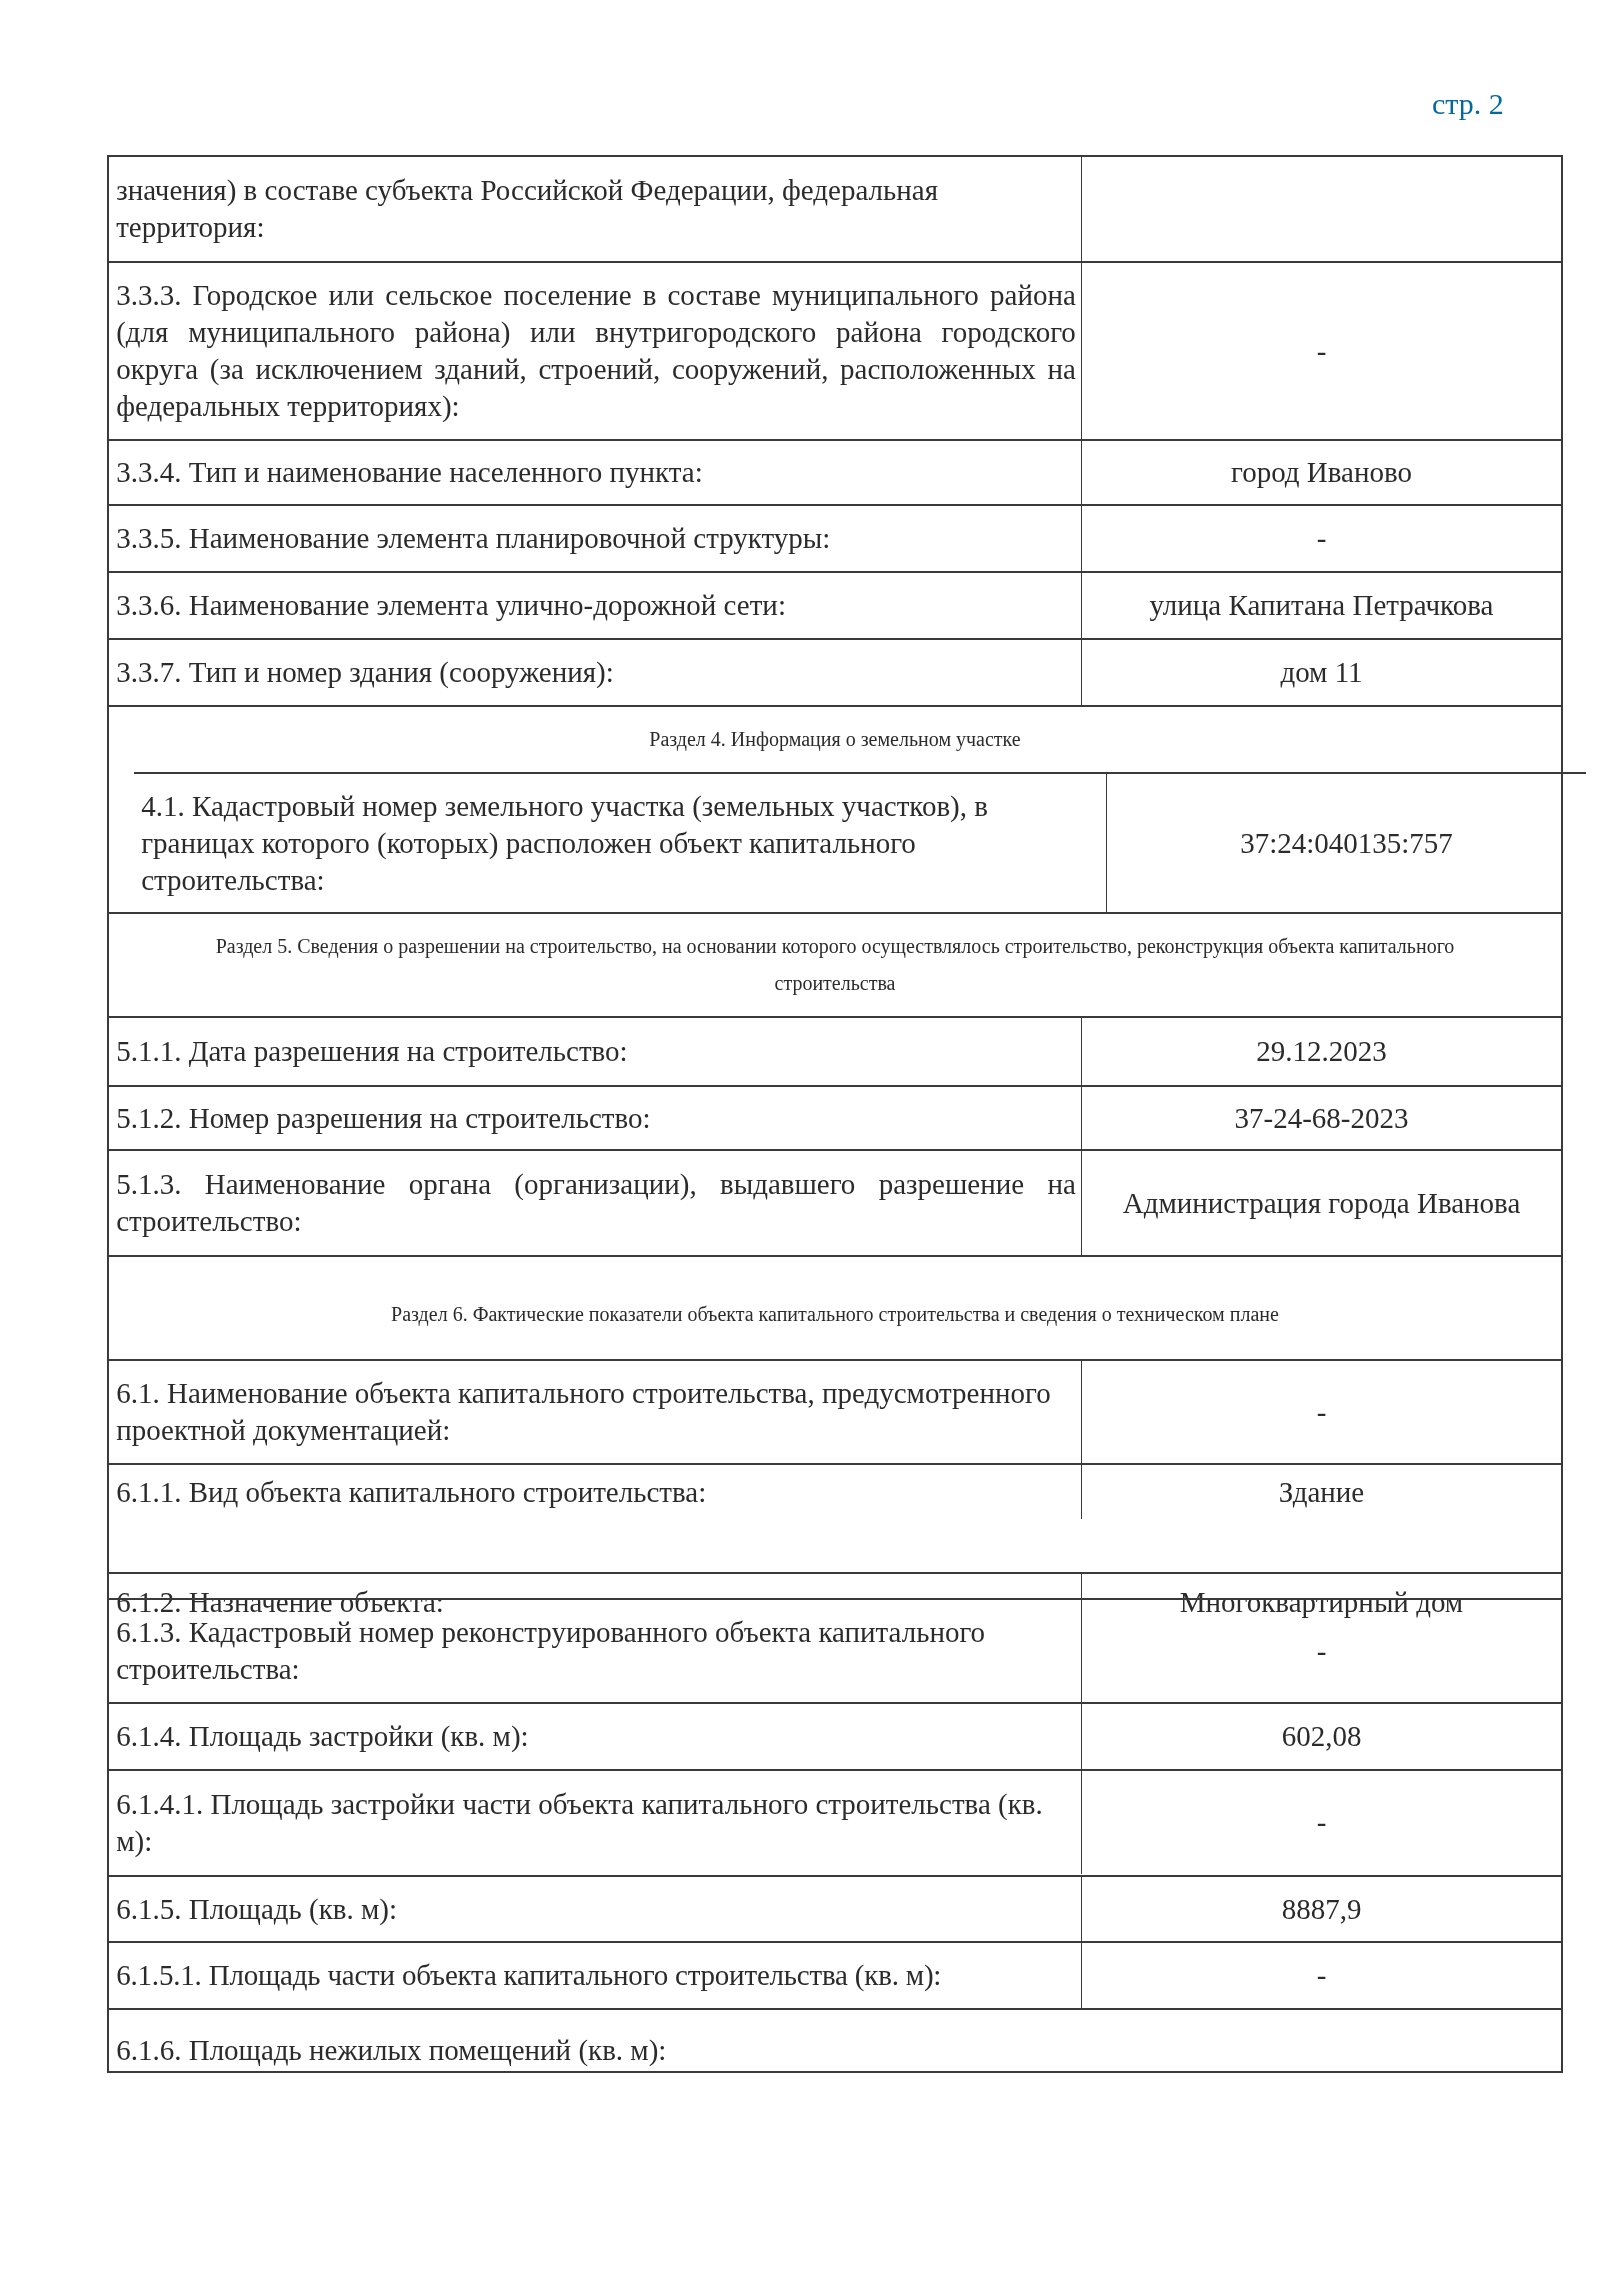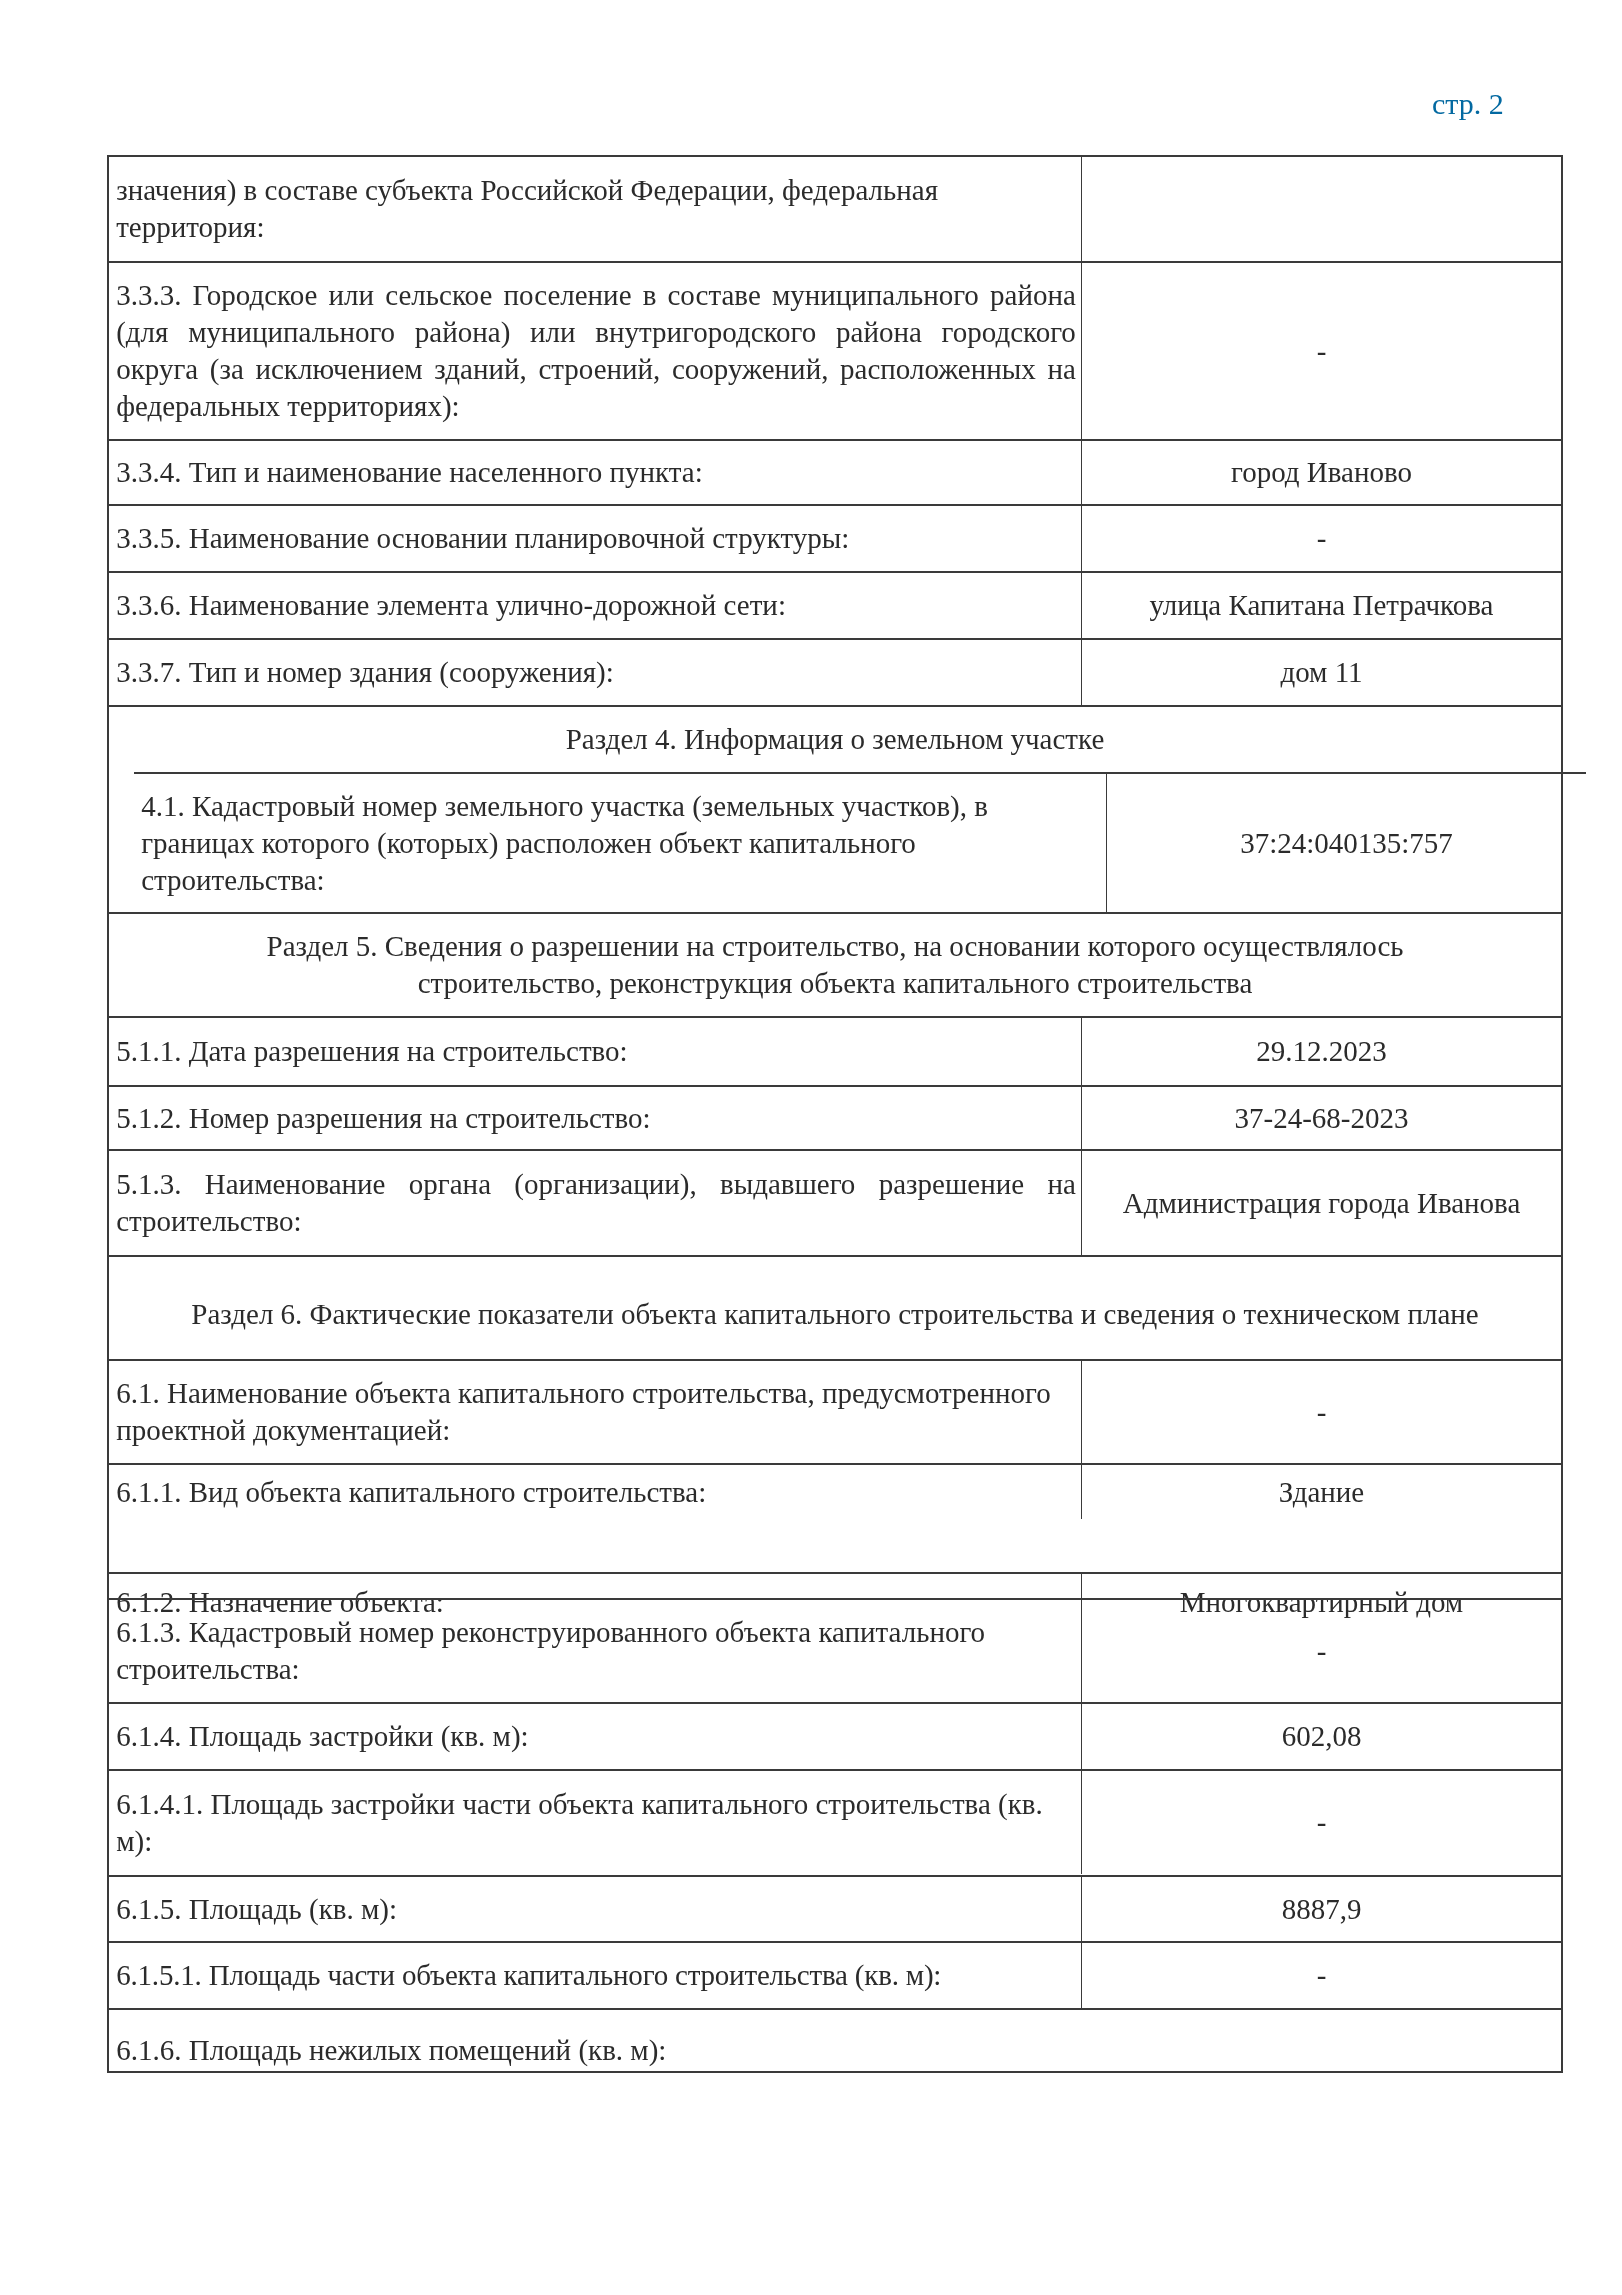--- a/index.html
+++ b/index.html
@@ -16,21 +16,21 @@
                 box-sizing: border-box; padding: 0 5.2px 0 7.2px;
                 display: flex; align-items: center;
                 font-size: 29px; line-height: 37px; text-align: justify; }
   .cell-value { position: absolute; left: 972px; right: 0; top: 0; bottom: 0;
                 border-left: 1.3px solid #3a3a3a; box-sizing: border-box;
                 display: flex; align-items: center; justify-content: center; text-align: center;
                 font-size: 29px; line-height: 37px; padding: 0 3.9px; }
   .cell-label span { display: block; width: 100%; }
   .section { position: absolute; left: 0; right: 0; top: 0; bottom: 0;
              display: flex; align-items: center; justify-content: center; text-align: center;
-             font-size: 29px; line-height: 37px; padding: 0 26px; box-sizing: border-box; }
+             font-size: 20px; line-height: 37px; padding: 0 26px; box-sizing: border-box; }
   .section span { display: block; }
 </style>
 </head>
 <body>
 
 <div class="page-number">стр. 2</div>
 
 <div class="table">
 
   <div class="row first" style="top:0; height:104px;">
@@ -49,21 +49,21 @@
 
   <div class="row" style="top:282px; height:65px;">
     <div class="cell-label">
         <span>3.3.4. Тип и наименование населенного пункта:</span>
       </div>
     <div class="cell-value">город Иваново</div>
   </div>
 
   <div class="row" style="top:347px; height:67px;">
     <div class="cell-label">
-        <span>3.3.5. Наименование основании планировочной структуры:</span>
+        <span>3.3.5. Наименование элемента планировочной структуры:</span>
       </div>
     <div class="cell-value">-</div>
   </div>
 
   <div class="row" style="top:414px; height:67px;">
     <div class="cell-label">
         <span>3.3.6. Наименование элемента улично-дорожной сети:</span>
       </div>
     <div class="cell-value">улица Капитана Петрачкова</div>
   </div>

